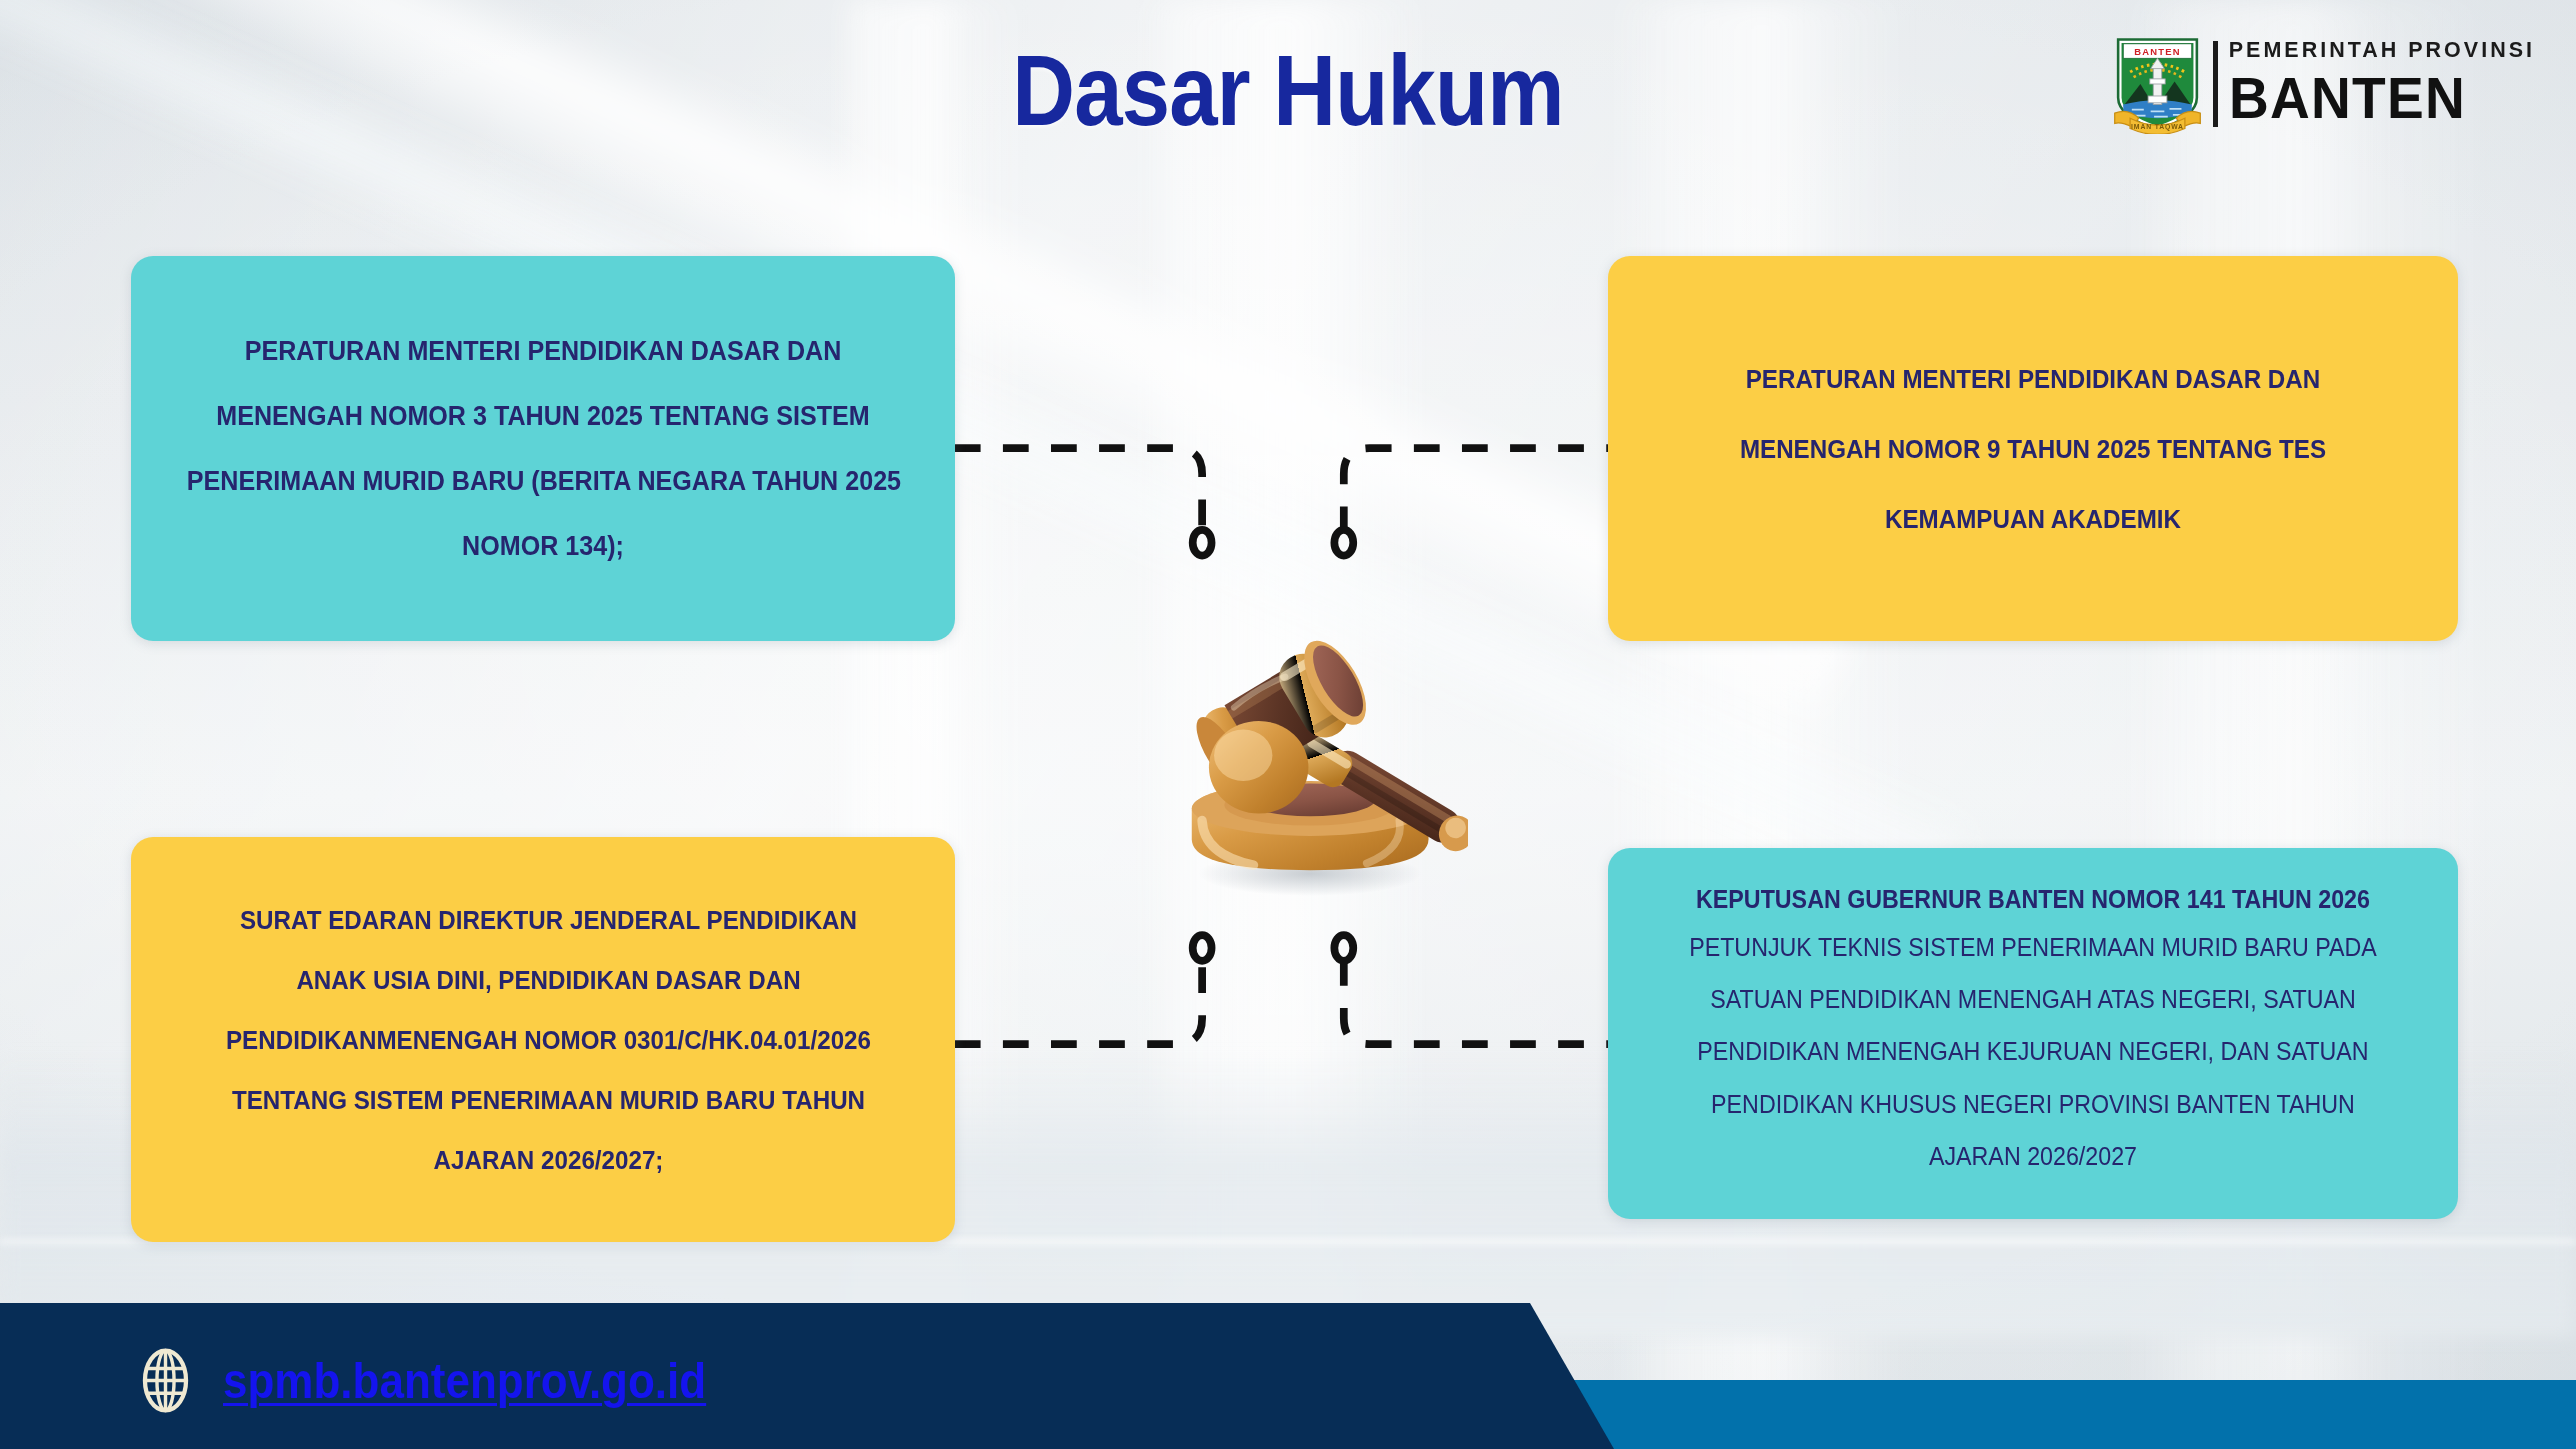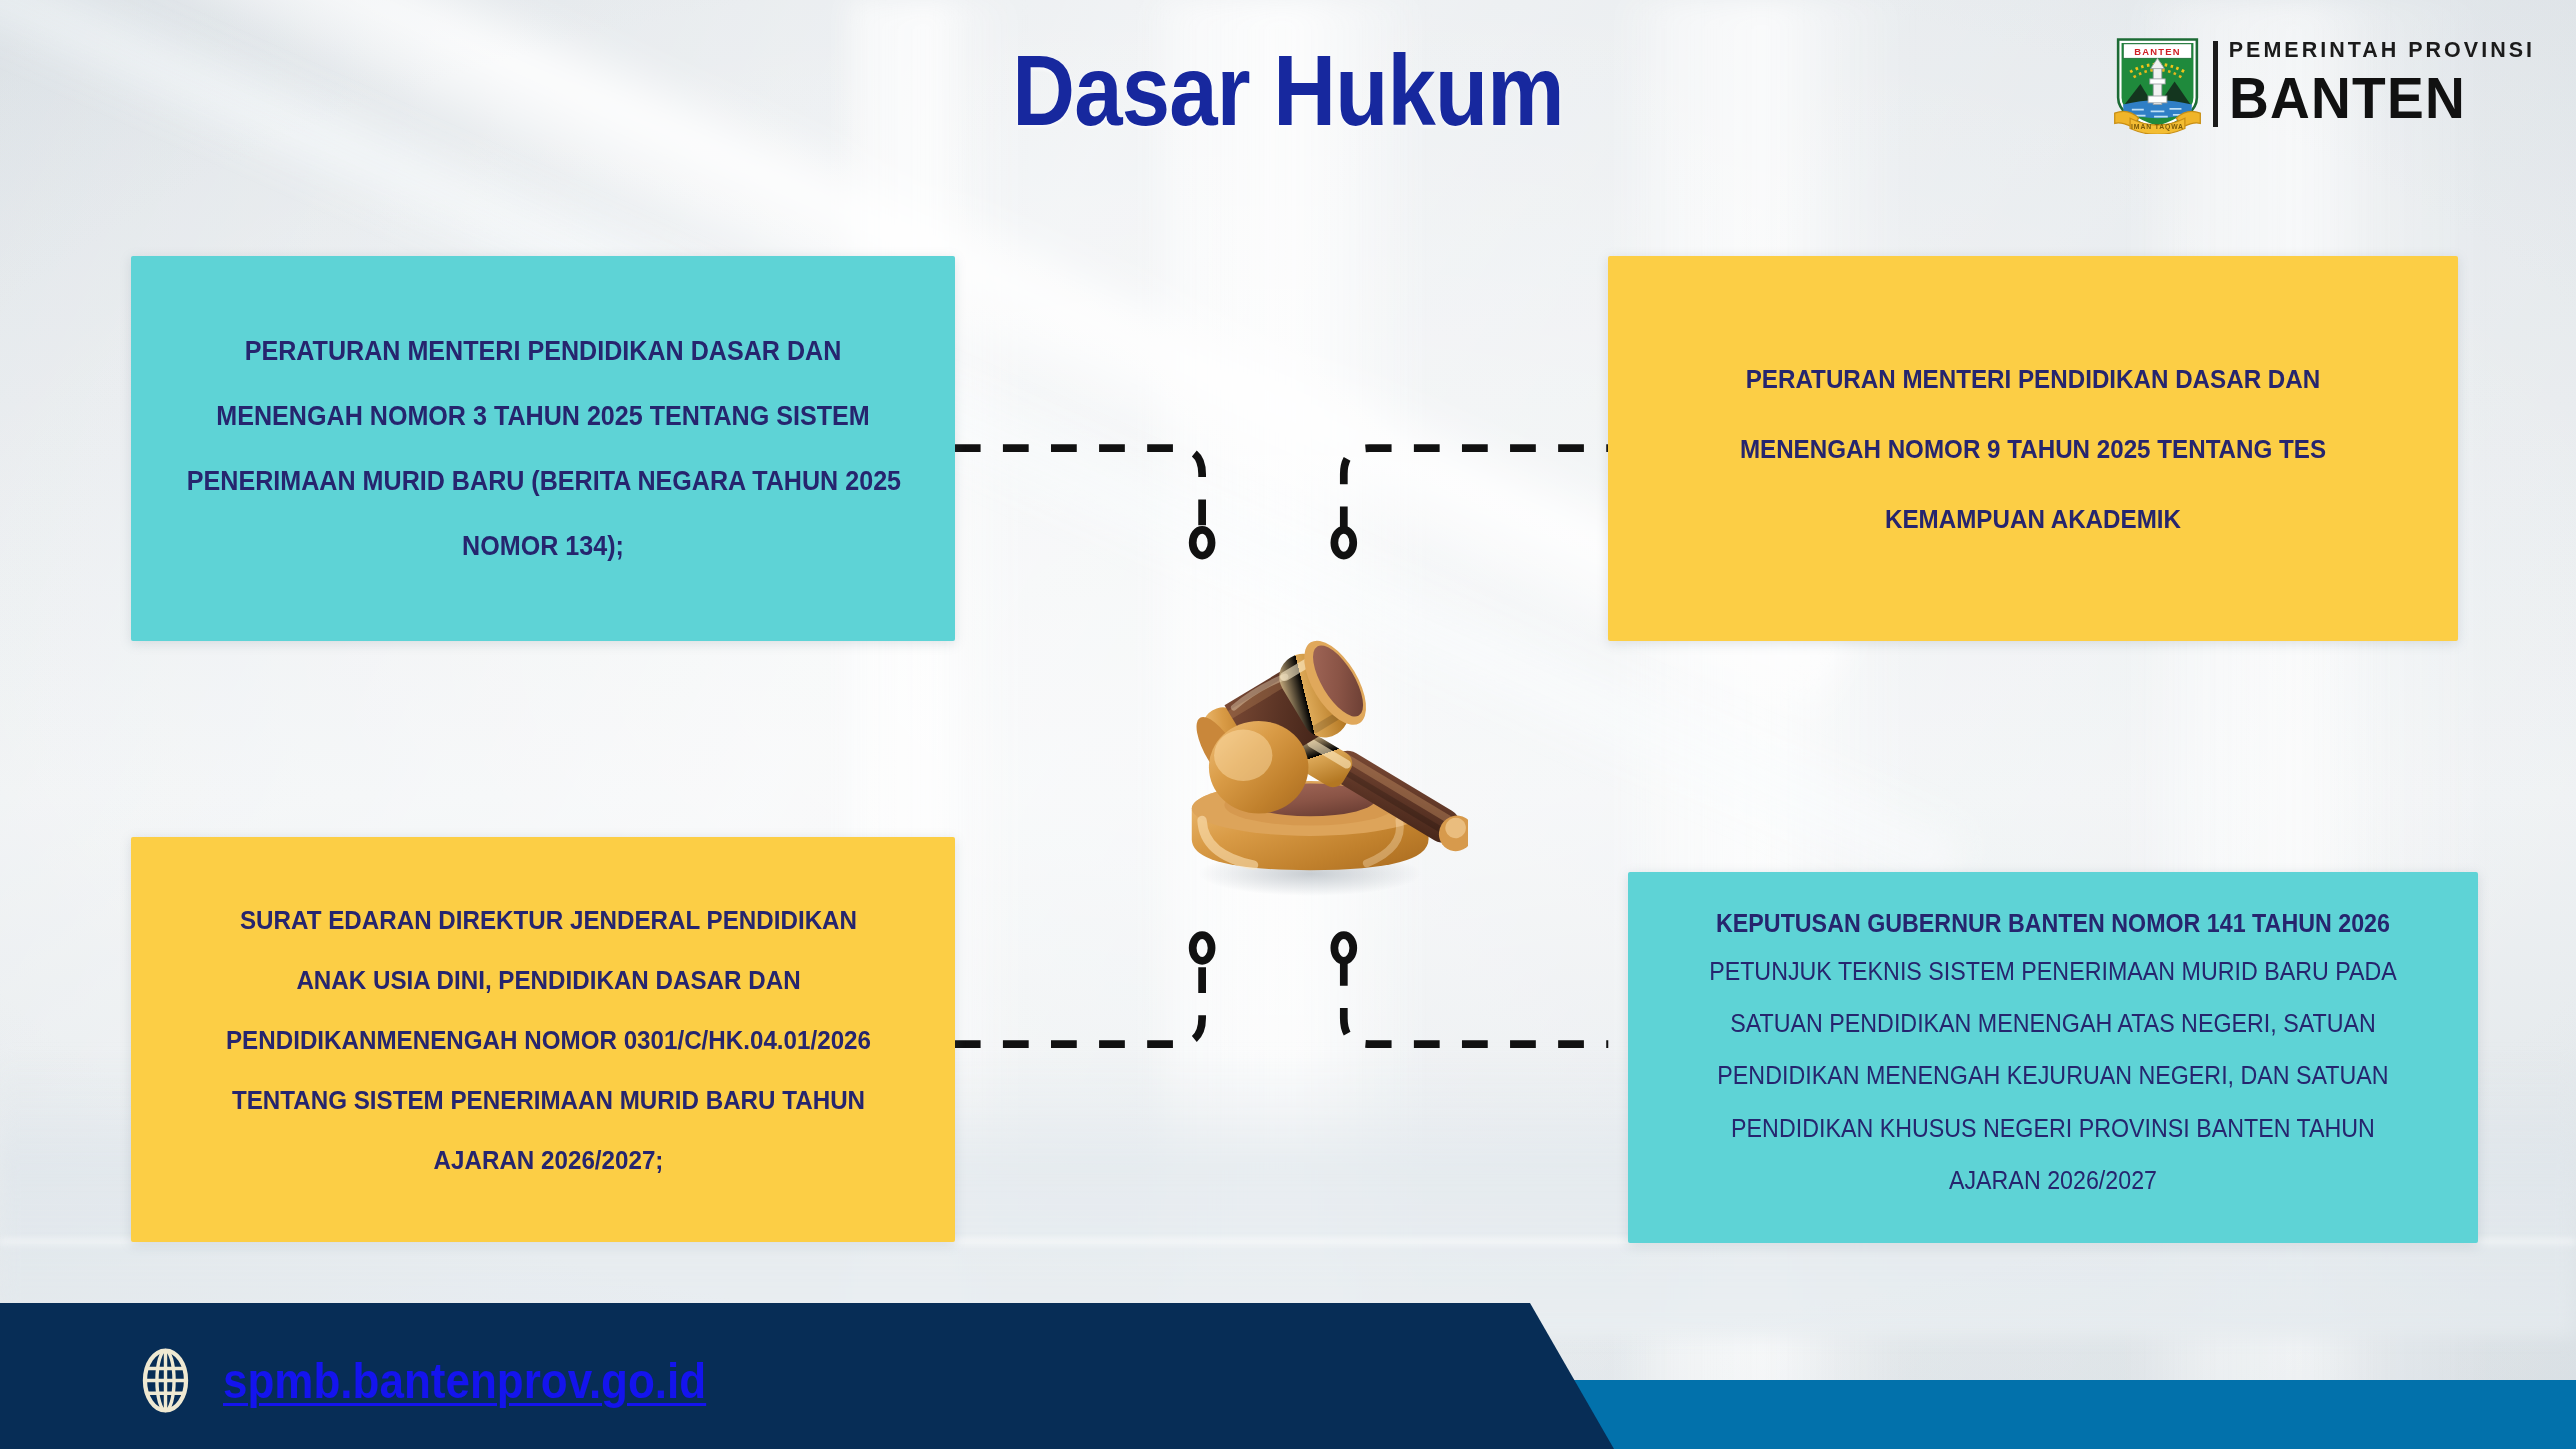--- a/index.html
+++ b/index.html
@@ -124,21 +124,21 @@
     color:#1b1b1b; margin-bottom:7px;
   }
   #logo .wm-main {
     font-size:58px; font-weight:bold; letter-spacing:1.3px;
     color:#111; transform:scaleX(.95); transform-origin:left center;
   }
 
   
   .card {
     position:absolute;
-    border-radius:2px;
+    border-radius:22px;
     display:flex;
     flex-direction:column;
     justify-content:center;
     align-items:center;
     text-align:center;
     color:#26256e;
     padding:19px 29px;
     box-shadow:0 2.6px 12px rgba(110,125,140,.20);
   }
   .card .ln {
@@ -153,21 +153,21 @@
 
   #card-tl { left:131px; top:256px; width:824px; height:385px; }
   #card-tl .ln { font-size:27px; font-weight:bold; margin:19px 0; }
 
   #card-tr { left:1608px; top:256px; width:850px; height:385px; }
   #card-tr .ln { font-size:26px; font-weight:bold; margin:22px 0; }
 
   #card-bl { left:131px; top:837px; width:824px; height:405px;padding-left:40px; }
   #card-bl .ln { font-size:26px; font-weight:bold; margin:17px 0; }
 
-  #card-br { left:1608px; top:872px; width:850px; height:371px; padding:13.7px 17px;margin-left:20px; }
+  #card-br { left:1608px; top:848px; width:850px; height:371px; padding:13.7px 17px; }
   #card-br .ln { font-size:25px; font-weight:normal; margin:13.7px 0; }
   #card-br .ln.bold { font-weight:bold; margin-top:3.4px; margin-bottom:8.6px; }
 
   
   #connectors { position:absolute; inset:0; pointer-events:none; }
 
   
   #gavel { position:absolute; left:1142px; top:537px; width:326px; height:361px; }
 
   

